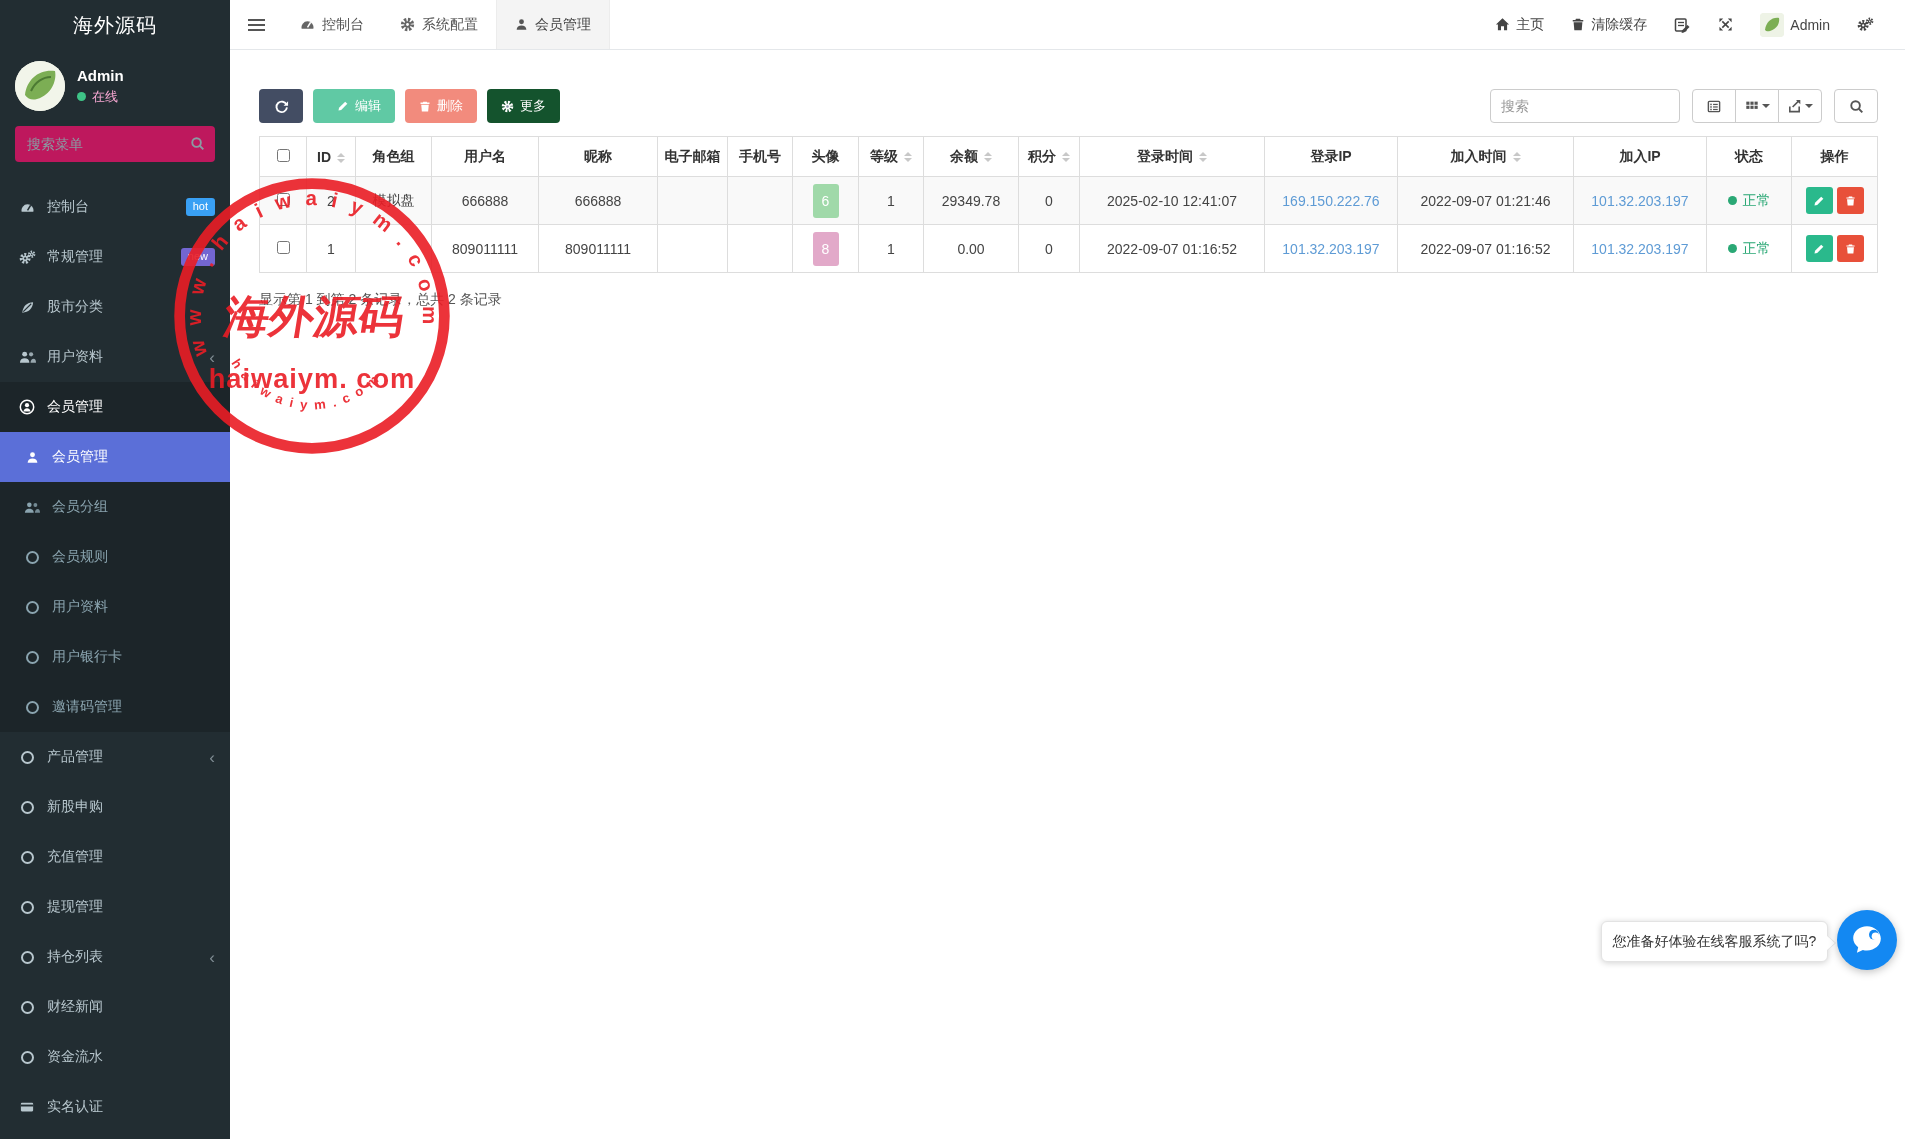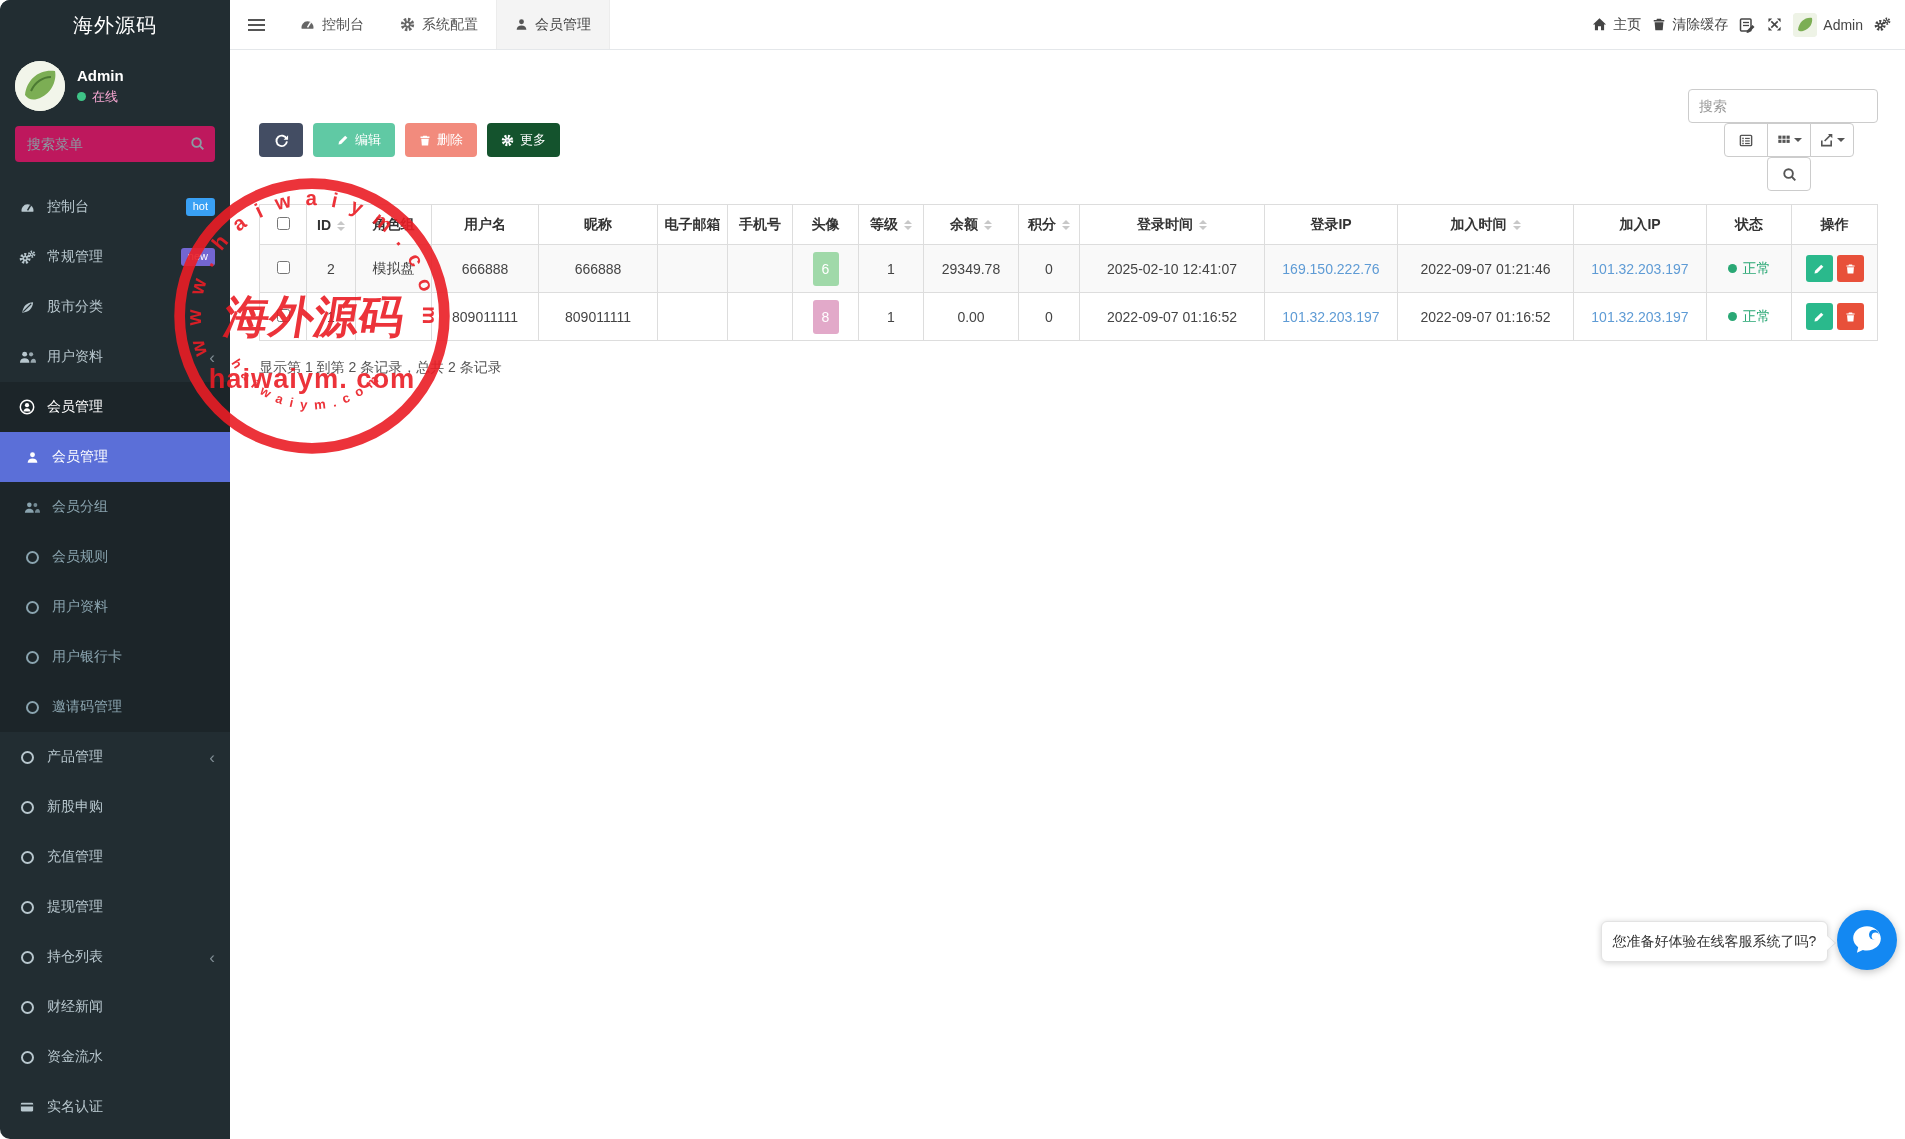--- a/index.html
+++ b/index.html
@@ -1,17 +1,17 @@
 <!DOCTYPE html>
 <html><head>
 <meta charset="utf-8">
 <style>
   * { margin:0; padding:0; box-sizing:border-box; }
   body { font-family:"Liberation Sans","DejaVu Sans",sans-serif; background:#fff; }
-  .screen { position:relative; width:1905px; height:1139px; overflow:hidden; display:flex; background:#fff;border-radius:10px; }
+  .screen { position:relative; width:1905px; height:1139px; overflow:hidden; display:flex; background:#fff; }
 
   
   .sidebar { width:230px; min-width:230px; height:100%; background:#222d32; color:#b8c7ce; display:flex; flex-direction:column; }
   .brand { height:50px; display:flex; align-items:center; justify-content:center; color:#fff; font-size:20px; letter-spacing:1px; background:#222d32; }
   .user-panel { display:flex; align-items:center; gap:12px; padding:10px 15px; height:72px; }
   .user-avatar { width:50px; height:50px; border-radius:50%; overflow:hidden; background:#f2f5ea; flex:none; }
   .user-name { color:#fff; font-weight:bold; font-size:15px; margin-bottom:4px; }
   .user-status { font-size:13px; color:#f9a8d4; display:flex; align-items:center; gap:6px; }
   .dot { width:9px; height:9px; border-radius:50%; background:#3ec487; display:inline-block; }
   .side-search { margin:4px 15px 10px; position:relative; }
@@ -31,33 +31,33 @@
   .chev { margin-left:auto; color:#7f8c93; font-size:17px; line-height:1; }
   .circle-o { width:13px; height:13px; border:2px solid currentColor; border-radius:50%; display:inline-block; }
 
   
   .main { flex:1; display:flex; flex-direction:column; background:#fff; }
   .navbar { height:50px; background:#fff; border-bottom:1px solid #e4e7ea; display:flex; align-items:stretch; }
   .hamb { width:52px; display:flex; flex-direction:column; justify-content:center; align-items:center; gap:3px; cursor:pointer; }
   .hamb i { width:17px; height:2px; background:#555; display:block; }
   .tab { display:flex; align-items:center; gap:7px; padding:0 18px; font-size:14px; color:#555; cursor:pointer; }
   .tab.active { background:#f4f4f4; border-left:1px solid #ececec; border-right:1px solid #ececec; color:#444; }
-  .nav-right { margin-left:auto; display:flex; align-items:center; gap:11px; padding-right:15px; color:#454545; font-size:14px; }
+  .nav-right { margin-left:auto; display:flex; align-items:center; gap:27px; padding-right:32px; color:#454545; font-size:14px; }
   .nav-item { display:flex; align-items:center; gap:6px; cursor:pointer; color:#454545; }
   .mini-avatar { width:24px; height:24px; border-radius:4px; overflow:hidden; background:#eef3e6; }
 
   
   .content { position:relative; padding:39px 28px 0 29px; flex:1; }
   .toolbar { display:flex; align-items:center; margin-bottom:13px; }
   .btn { height:34px; border:none; border-radius:4px; color:#fff; font-size:13px; display:inline-flex; align-items:center; gap:6px; padding:0 14px; margin-right:10px; cursor:pointer; font-family:inherit; }
   .btn.refresh { background:#434d63; width:44px; justify-content:center; padding:0; }
   .btn.edit { background:#60c9a4;padding-left:24px; }
   .btn.del { background:#f28b7d; }
   .btn.more { background:#14532d; }
-  .tb-right { margin-left:auto; display:flex; align-items:center;flex-direction:column; }
+  .tb-right { margin-left:auto; display:flex; align-items:center; }
   .tb-search { width:190px; height:34px; border:1px solid #ccc; border-radius:4px; padding:0 10px; font-size:14px; color:#555; outline:none; font-family:inherit; }
   .tb-search::placeholder { color:#999; }
   .btn-group { display:flex; margin-left:12px; }
   .gbtn { width:44px; height:34px; background:#fff; border:1px solid #ccc; display:flex; align-items:center; justify-content:center; color:#555; cursor:pointer; margin-left:-1px; gap:3px; }
   .gbtn:first-child { border-radius:4px 0 0 4px; margin-left:0; }
   .gbtn:last-child { border-radius:0 4px 4px 0; }
   .sbtn { width:44px; height:34px; background:#fff; border:1px solid #ccc; border-radius:4px; margin-left:12px; display:flex; align-items:center; justify-content:center; color:#555; cursor:pointer; }
   .caret { width:0; height:0; border-left:4px solid transparent; border-right:4px solid transparent; border-top:4px solid #555; }
 
   

